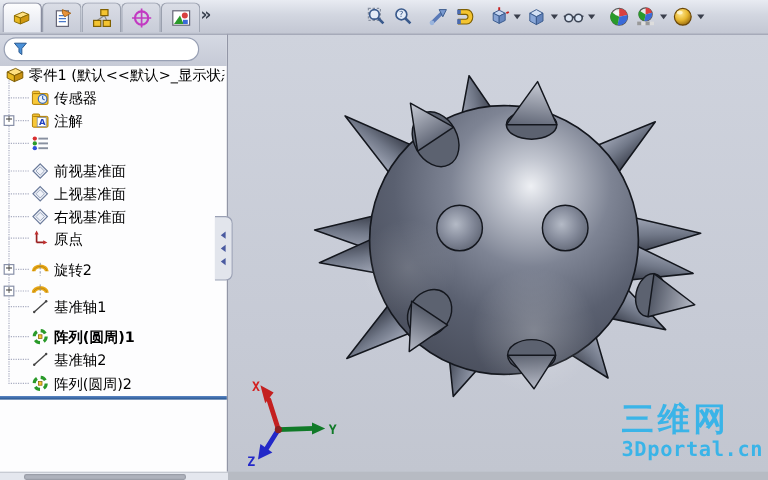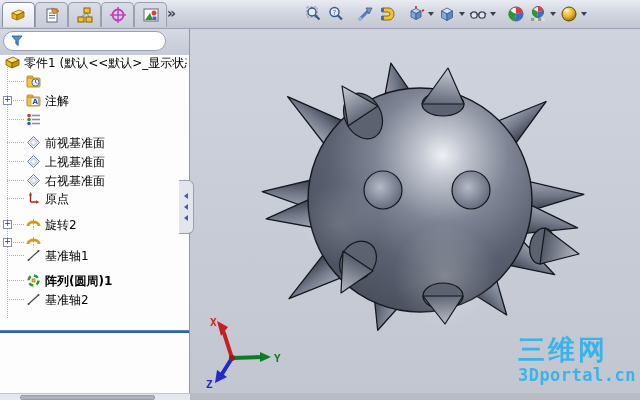--- a/index.html
+++ b/index.html
@@ -261,20 +261,21 @@
           <div class="stub"></div>
           <span class="ticon" style="display: inline-flex; position: absolute;">
             <svg width="15" height="15" viewBox="0 0 15 15">
               <rect x="1" y="2" width="6" height="3" rx="1" fill="#f8c838" stroke="#a87800" stroke-width="0.8"></rect>
               <rect x="1" y="4" width="13" height="9" rx="1" fill="#f8c838" stroke="#a87800" stroke-width="0.8"></rect>
               <circle cx="9.5" cy="8.5" r="3.6" fill="#eaf2fa" stroke="#3a6ab8" stroke-width="1"></circle>
               <line x1="9.5" y1="8.5" x2="9.5" y2="6" stroke="#3a6ab8"></line>
               <line x1="9.5" y1="8.5" x2="11.3" y2="9.3" stroke="#3a6ab8"></line>
             </svg>
           </span>
+          <div class="tlabel">传感器</div>
         </div>
         <div class="trow" style="top: 63px;">
           <div class="stub"></div>
           <div class="exp">+</div>
           <span class="ticon" style="display: inline-flex; position: absolute;">
             <svg width="15" height="15" viewBox="0 0 15 15">
               <rect x="1" y="2" width="6" height="3" rx="1" fill="#f8c838" stroke="#a87800" stroke-width="0.8"></rect>
               <rect x="1" y="4" width="13" height="9" rx="1" fill="#f8c838" stroke="#a87800" stroke-width="0.8"></rect>
               <rect x="5" y="5" width="7.5" height="7.5" fill="#fff" stroke="#8890a0" stroke-width="0.7"></rect>
               <text x="6.6" y="11.2" font-size="7" font-weight="bold" fill="#2040c0">A</text>
@@ -384,20 +385,30 @@
         <div class="trow" style="top: 262px;">
           <div class="stub"></div>
           <span class="ticon" style="display: inline-flex; position: absolute;">
             <svg width="15" height="15" viewBox="0 0 15 15">
               <circle cx="2.5" cy="12" r="1" fill="#444"></circle>
               <line x1="2.5" y1="12" x2="12.5" y2="3" stroke="#444" stroke-width="1.1"></line>
               <circle cx="12.5" cy="3" r="1" fill="#444"></circle>
             </svg>
           </span>
           <div class="tlabel">基准轴2</div>
+        </div>
+        <div class="trow" style="top: 282px;">
+          <div class="stub"></div>
+          <span class="ticon" style="display: inline-flex; position: absolute;">
+            <svg width="15" height="15" viewBox="0 0 15 15">
+              <circle cx="7.5" cy="7.5" r="5" fill="none" stroke="#2a9a2a" stroke-width="2.6" stroke-dasharray="4.5 3.3"></circle>
+              <rect x="6" y="6" width="3" height="3" fill="#f4c430" stroke="#806000" stroke-width="0.6"></rect>
+            </svg>
+          </span>
+          <div class="tlabel">阵列(圆周)2</div>
         </div>
       </div>
     <div class="rollback"></div>
     <div class="splitter">
         <i></i>
         <i></i>
         <i></i>
       </div>
   </div>
 

